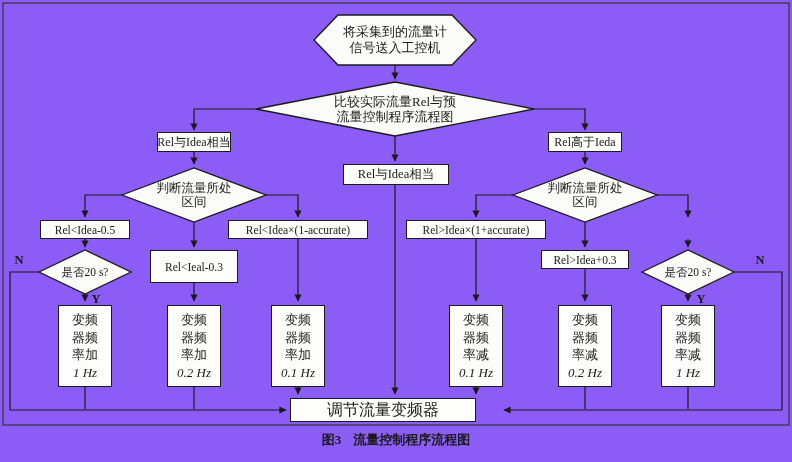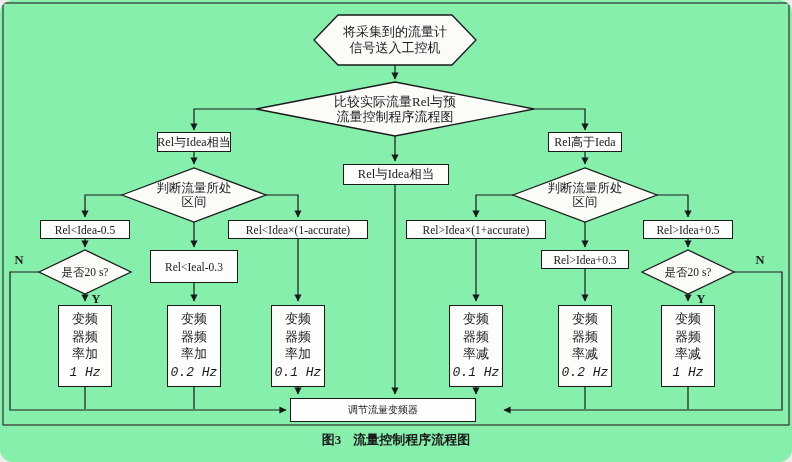--- a/index.html
+++ b/index.html
@@ -1,26 +1,26 @@
 <!DOCTYPE html>
 <html><head>
 <meta charset="utf-8">
 <style>
   html,body{margin:0;padding:0;background:#ececea;}
   .stage{
-    position:relative;width:792px;height:462px;background:#86efac;
-    font-family:"Liberation Serif","DejaVu Serif",serif;color:#1a1a1a;overflow:hidden;border-radius:13px;
+    position:relative;width:792px;height:462px;background:#8b5cf6;
+    font-family:"Liberation Serif","DejaVu Serif",serif;color:#1a1a1a;overflow:hidden;
   }
   svg.wires{position:absolute;left:0;top:0;}
   .box{
     position:absolute;border:1.3px solid #1a1a1a;background:#fdfdfb;
     display:flex;align-items:center;justify-content:center;text-align:center;
     box-sizing:border-box;white-space:nowrap;
   }
-  .vbox{flex-direction:column;font-family:Liberation Mono, monospace;}
+  .vbox{flex-direction:column;}
   .stack{
     position:absolute;display:flex;flex-direction:column;align-items:center;
     justify-content:center;text-align:center;white-space:nowrap;
   }
   .lbl{position:absolute;text-align:center;white-space:nowrap;}
   .ital{font-style:italic;}
   .yn{font-weight:600;font-size:12.5px;}
   .caption{position:absolute;left:0;top:431px;width:792px;text-align:center;
     font-weight:bold;font-size:13px;}
   .caption .gap{display:inline-block;width:12px;}
@@ -118,23 +118,20 @@
   </div>
   <div class="box" style="left:228px;top:220px;width:140px;height:19px;font-size:11.5px;">
     <span>Rel&lt;Idea×(1-accurate)</span>
   </div>
   <div class="box" style="left:406px;top:220px;width:140px;height:19px;font-size:11.5px;">
     <span>Rel&gt;Idea×(1+accurate)</span>
   </div>
   <div class="box" style="left:541px;top:250px;width:88px;height:19px;font-size:11.5px;font-family:Liberation Serif, serif;">
     <span>Rel&gt;Idea+0.3</span>
   </div>
-  <div class="box" style="left:643px;top:220px;width:90px;height:19px;font-size:11.5px;">
-    <span>Rel&gt;Idea+0.5</span>
-  </div>
 
   <div class="lbl" style="left:45px;top:265px;width:80px;font-size:11.5px;">是否20 s?</div>
   <div class="lbl yn" style="left:10px;top:253px;width:18px;">N</div>
   <div class="lbl yn" style="left:89px;top:292px;width:14px;">Y</div>
 
   <div class="lbl" style="left:648px;top:265px;width:80px;font-size:11.5px;">是否20 s?</div>
   <div class="lbl yn" style="left:751px;top:253px;width:18px;">N</div>
   <div class="lbl yn" style="left:694px;top:292px;width:14px;">Y</div>
 
   <div class="box vbox" style="left:58px;top:305px;width:54px;height:82px;font-size:13px;line-height:17.5px;">
@@ -167,21 +164,21 @@
     <div>率减</div>
     <div class="ital">0.2 Hz</div>
   </div>
   <div class="box vbox" style="left:661px;top:305px;width:54px;height:82px;font-size:13px;line-height:17.5px;">
     <div>变频</div>
     <div>器频</div>
     <div>率减</div>
     <div class="ital">1 Hz</div>
   </div>
 
-  <div class="box" style="left:290px;top:398px;width:186px;height:24px;font-size:10px;">
+  <div class="box" style="left:290px;top:398px;width:186px;height:24px;font-size:16px;">
     <span>调节流量变频器</span>
   </div>
 
   <div class="caption">
     <span>图3</span><span class="gap"></span><span>流量控制程序流程图</span>
   </div>
 
 </div>
 
 </body></html>

